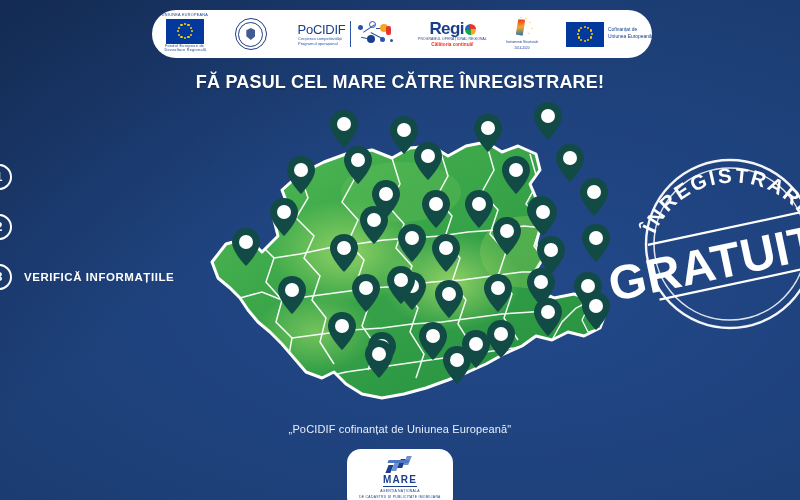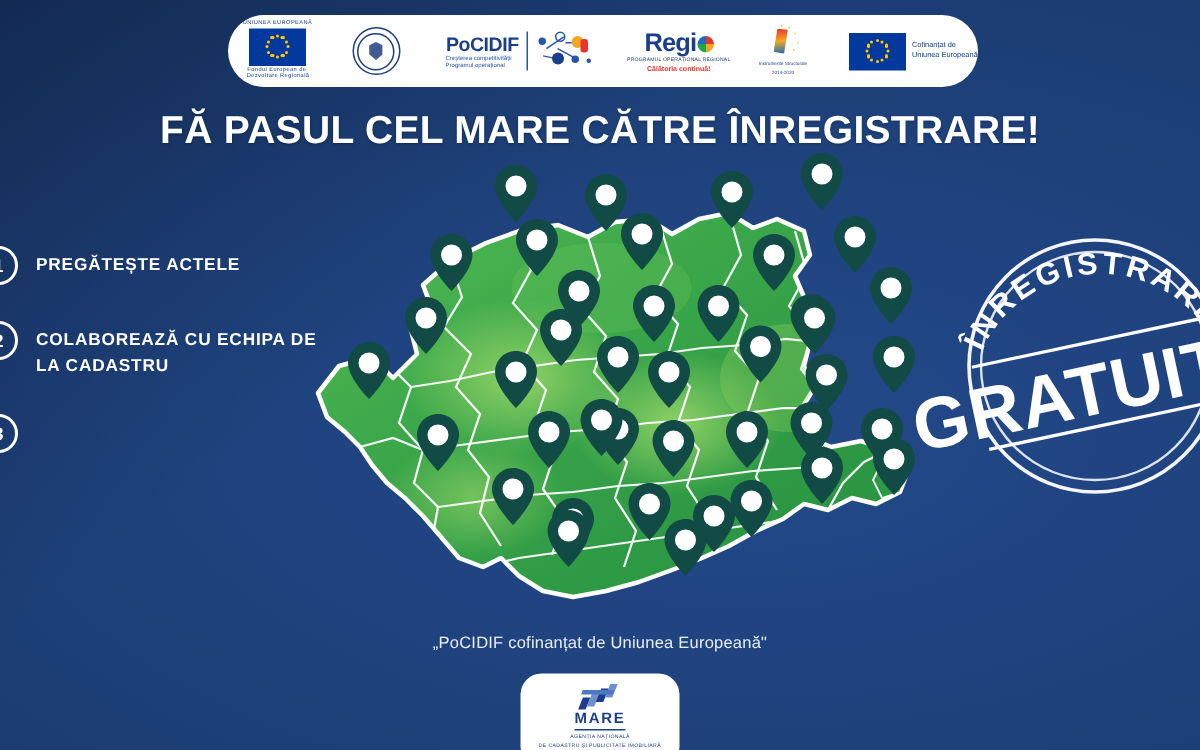--- a/index.html
+++ b/index.html
@@ -86,21 +86,21 @@
     width: 9px; height: 12px;
     background: #1f3f80;
     clip-path: polygon(50% 0%, 100% 18%, 100% 68%, 50% 100%, 0% 68%, 0% 18%);
     opacity: .85;
   }
 
   .pocidif { display: flex; align-items: center; gap: 5px; }
   .pocidif-txt { text-align: left; }
   .pocidif-main {
     font-size: 13px;
-    font-weight: 700;
+    font-weight: 400;
     color: #1b3e8c;
     line-height: 1;
     letter-spacing: -.3px;
   }
   .pocidif-sub {
     font-size: 3.1px;
     color: #2a54a8;
     line-height: 1.5;
     transform-origin: left top;
     transform: scale(1.3);
@@ -158,21 +158,21 @@
     transform-origin: left center; transform: scale(1.45);
     white-space: nowrap;
   }
 
   
   .headline {
     position: absolute;
     left: 0; right: 0; top: 72px;
     text-align: center;
     color: #ffffff;
-    font-size: 26px;
+    font-size: 18px;
     font-weight: 700;
     line-height: 1.13;
     letter-spacing: .2px;
     text-shadow: 0 1px 2px rgba(0,0,0,.28);
     z-index: 5;
   }
   .headline .l2 { display: block; }
 
   
   .steps {
@@ -391,28 +391,27 @@
     </div>
   </div>
 
   <div class="headline">
     <span class="l1">FĂ PASUL CEL MARE CĂTRE ÎNREGISTRARE!</span>
   </div>
 
   <div class="steps">
     <div class="step">
       <div class="step-badge">1</div>
-      <div class="step-label">PREGĂTEȘTE ACTELE</div>
     </div>
     <div class="step">
       <div class="step-badge">2</div>
-      <div class="step-label">COLABOREAZĂ CU ECHIPA DE LA CADASTRU</div>
     </div>
     <div class="step">
       <div class="step-badge">3</div>
+      <div class="step-label">VERIFICĂ INFORMAȚIILE</div>
     </div>
   </div>
 
   <div class="map-wrap">
     <svg viewBox="0 0 430 290" xmlns="http://www.w3.org/2000/svg">
       <defs>
         <linearGradient id="gmap" x1="0" y1="0" x2="1" y2="1">
           <stop offset="0%" stop-color="#56bb55"></stop>
           <stop offset="35%" stop-color="#3ca84a"></stop>
           <stop offset="70%" stop-color="#2f9a45"></stop>

